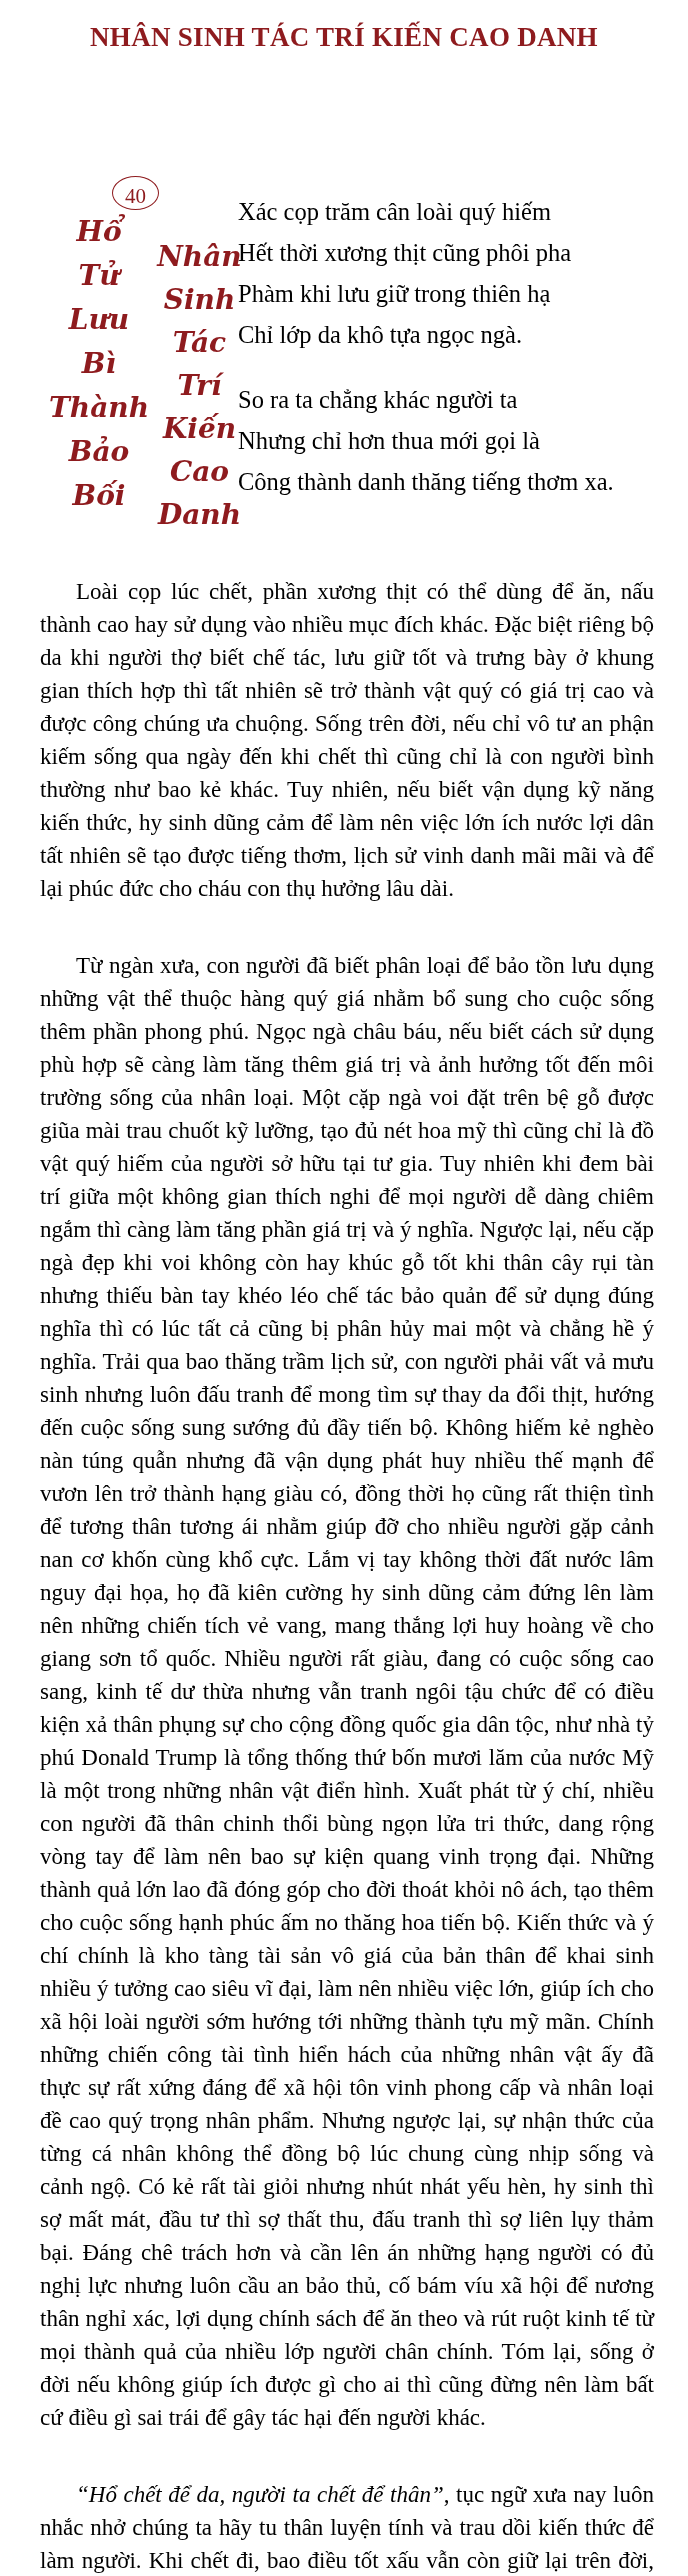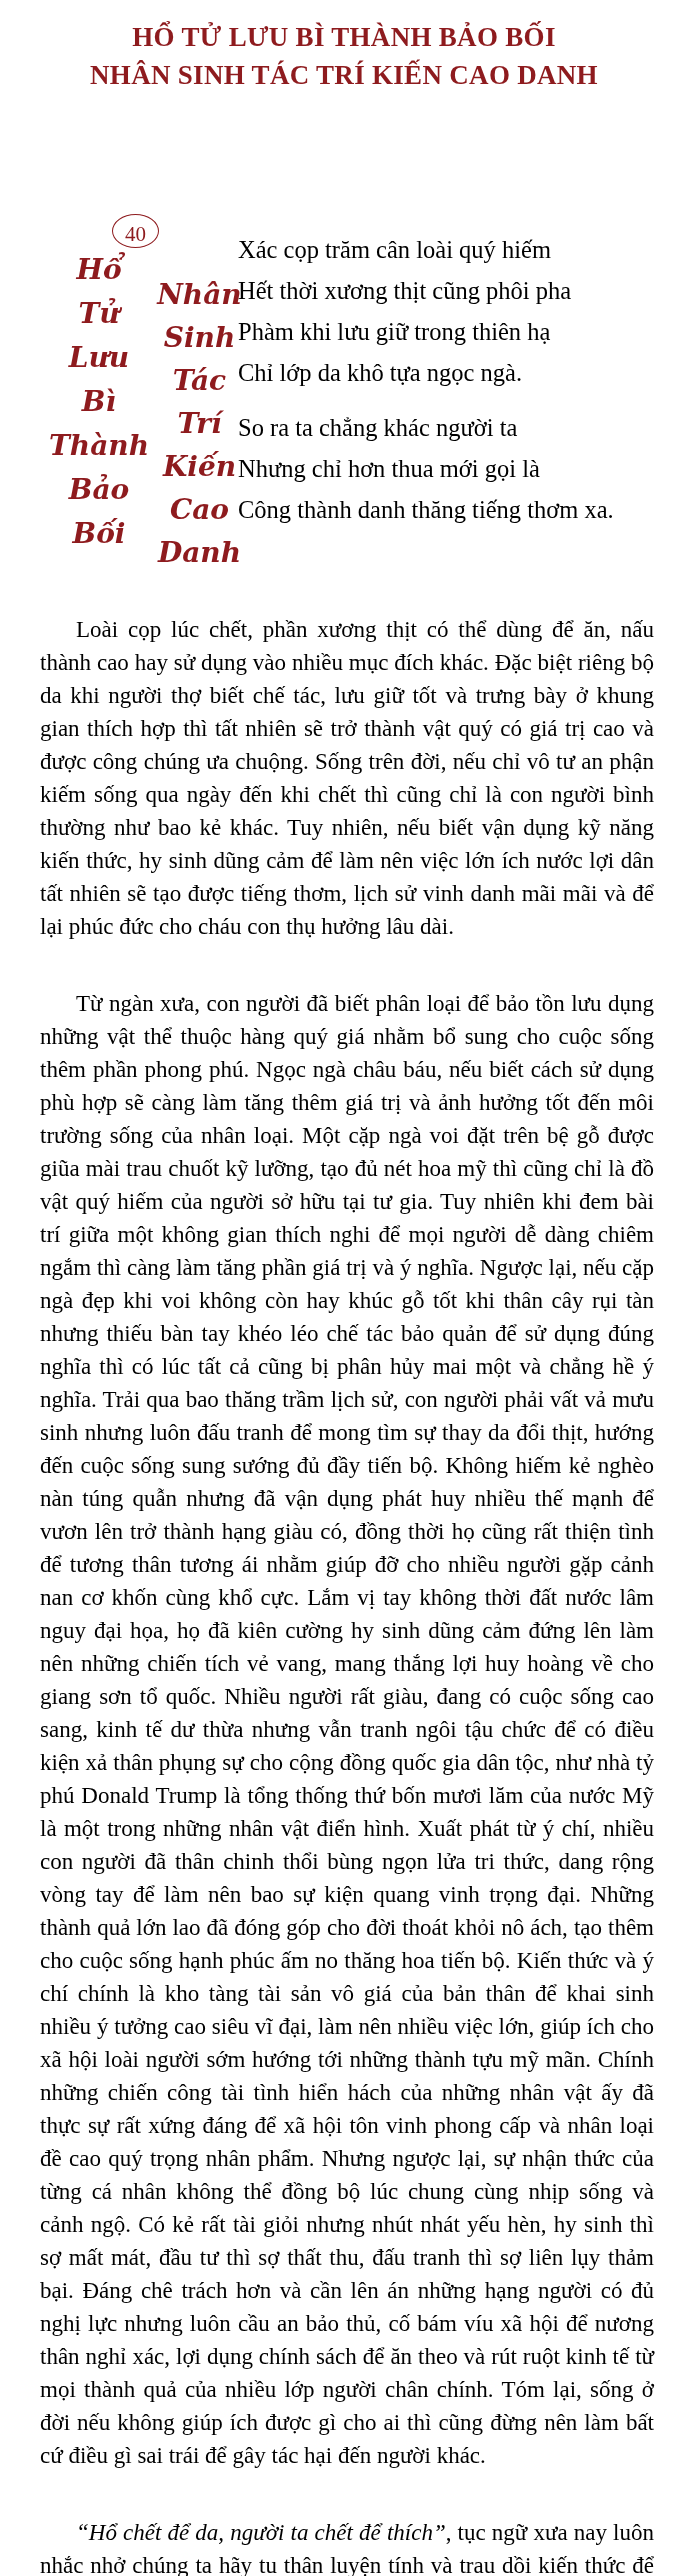--- a/index.html
+++ b/index.html
@@ -50,40 +50,39 @@
   .callig-col1{left:49px;top:154px;width:100px;text-align:center;}
   .callig-col1 .word{height:44px;line-height:44px;}
   .callig-col2{left:146px;top:179px;width:107px;font-style:italic;}
   .callig-col2 .word{height:43px;line-height:43px;}
   .poem{
     position:absolute;left:238px;top:135px;width:429px;
     font-size:24.5px;
     line-height:41px;
     color:var(--ink);
   }
-  .stanza2{margin-top:14px;}
+  .stanza2{margin-top:24px;}
   
   .body-text{
     padding:0 34px 0 40px;
     font-size:23px;
     line-height:33px;
     text-align:justify;
     color:var(--ink);
   }
   .body-text p{text-indent:36px;margin-bottom:22px;margin-top:44px;}
   .body-text p.last{margin-bottom:0;}
   .q{font-style:italic;}
 </style>
 </head>
 <body>
 
 <div class="page">
 
   <div class="doc-title">
-    <div>HỔ TỬ LƯU BÌ THÀNH BẢO BỐI</div>
     <div>NHÂN SINH TÁC TRÍ KIẾN CAO DANH</div>
   </div>
 
   <div class="header">
 
     <div class="badge">
       <span>40</span>
     </div>
 
     <div class="callig callig-col1">
@@ -118,17 +117,17 @@
         <div>Nhưng chỉ hơn thua mới gọi là</div>
         <div>Công thành danh thăng tiếng thơm xa.</div>
       </div>
     </div>
 
   </div>
 
   <div class="body-text">
     <p>Loài cọp lúc chết, phần xương thịt có thể dùng để ăn, nấu thành cao hay sử dụng vào nhiều mục đích khác. Đặc biệt riêng bộ da khi người thợ biết chế tác, lưu giữ tốt và trưng bày ở khung gian thích hợp thì tất nhiên sẽ trở thành vật quý có giá trị cao và được công chúng ưa chuộng. Sống trên đời, nếu chỉ vô tư an phận kiếm sống qua ngày đến khi chết thì cũng chỉ là con người bình thường như bao kẻ khác. Tuy nhiên, nếu biết vận dụng kỹ năng kiến thức, hy sinh dũng cảm để làm nên việc lớn ích nước lợi dân tất nhiên sẽ tạo được tiếng thơm, lịch sử vinh danh mãi mãi và để lại phúc đức cho cháu con thụ hưởng lâu dài.</p>
     <p>Từ ngàn xưa, con người đã biết phân loại để bảo tồn lưu dụng những vật thể thuộc hàng quý giá nhằm bổ sung cho cuộc sống thêm phần phong phú. Ngọc ngà châu báu, nếu biết cách sử dụng phù hợp sẽ càng làm tăng thêm giá trị và ảnh hưởng tốt đến môi trường sống của nhân loại. Một cặp ngà voi đặt trên bệ gỗ được giũa mài trau chuốt kỹ lưỡng, tạo đủ nét hoa mỹ thì cũng chỉ là đồ vật quý hiếm của người sở hữu tại tư gia. Tuy nhiên khi đem bài trí giữa một không gian thích nghi để mọi người dễ dàng chiêm ngắm thì càng làm tăng phần giá trị và ý nghĩa. Ngược lại, nếu cặp ngà đẹp khi voi không còn hay khúc gỗ tốt khi thân cây rụi tàn nhưng thiếu bàn tay khéo léo chế tác bảo quản để sử dụng đúng nghĩa thì có lúc tất cả cũng bị phân hủy mai một và chẳng hề ý nghĩa. Trải qua bao thăng trầm lịch sử, con người phải vất vả mưu sinh nhưng luôn đấu tranh để mong tìm sự thay da đổi thịt, hướng đến cuộc sống sung sướng đủ đầy tiến bộ. Không hiếm kẻ nghèo nàn túng quẫn nhưng đã vận dụng phát huy nhiều thế mạnh để vươn lên trở thành hạng giàu có, đồng thời họ cũng rất thiện tình để tương thân tương ái nhằm giúp đỡ cho nhiều người gặp cảnh nan cơ khốn cùng khổ cực. Lắm vị tay không thời đất nước lâm nguy đại họa, họ đã kiên cường hy sinh dũng cảm đứng lên làm nên những chiến tích vẻ vang, mang thắng lợi huy hoàng về cho giang sơn tổ quốc. Nhiều người rất giàu, đang có cuộc sống cao sang, kinh tế dư thừa nhưng vẫn tranh ngôi tậu chức để có điều kiện xả thân phụng sự cho cộng đồng quốc gia dân tộc, như nhà tỷ phú Donald Trump là tổng thống thứ bốn mươi lăm của nước Mỹ là một trong những nhân vật điển hình. Xuất phát từ ý chí, nhiều con người đã thân chinh thổi bùng ngọn lửa tri thức, dang rộng vòng tay để làm nên bao sự kiện quang vinh trọng đại. Những thành quả lớn lao đã đóng góp cho đời thoát khỏi nô ách, tạo thêm cho cuộc sống hạnh phúc ấm no thăng hoa tiến bộ. Kiến thức và ý chí chính là kho tàng tài sản vô giá của bản thân để khai sinh nhiều ý tưởng cao siêu vĩ đại, làm nên nhiều việc lớn, giúp ích cho xã hội loài người sớm hướng tới những thành tựu mỹ mãn. Chính những chiến công tài tình hiển hách của những nhân vật ấy đã thực sự rất xứng đáng để xã hội tôn vinh phong cấp và nhân loại đề cao quý trọng nhân phẩm. Nhưng ngược lại, sự nhận thức của từng cá nhân không thể đồng bộ lúc chung cùng nhịp sống và cảnh ngộ. Có kẻ rất tài giỏi nhưng nhút nhát yếu hèn, hy sinh thì sợ mất mát, đầu tư thì sợ thất thu, đấu tranh thì sợ liên lụy thảm bại. Đáng chê trách hơn và cần lên án những hạng người có đủ nghị lực nhưng luôn cầu an bảo thủ, cố bám víu xã hội để nương thân nghỉ xác, lợi dụng chính sách để ăn theo và rút ruột kinh tế từ mọi thành quả của nhiều lớp người chân chính. Tóm lại, sống ở đời nếu không giúp ích được gì cho ai thì cũng đừng nên làm bất cứ điều gì sai trái để gây tác hại đến người khác.</p>
-    <p class="last"><span class="q">“Hổ chết để da, người ta chết để thích”</span><span>, tục ngữ xưa nay luôn nhắc nhở chúng ta hãy tu thân luyện tính và trau dồi kiến thức để làm người. Khi chết đi, bao điều tốt xấu vẫn còn giữ lại trên đời, ảnh hưởng lớn đối với cháu con. </span><span class="q">“Đã mang tiếng ở trong trời đất, phải có danh gì với núi sông”</span></p>
+    <p class="last"><span class="q">“Hổ chết để da, người ta chết để thân”</span><span>, tục ngữ xưa nay luôn nhắc nhở chúng ta hãy tu thân luyện tính và trau dồi kiến thức để làm người. Khi chết đi, bao điều tốt xấu vẫn còn giữ lại trên đời, ảnh hưởng lớn đối với cháu con. </span><span class="q">“Đã mang tiếng ở trong trời đất, phải có danh gì với núi sông”</span></p>
   </div>
 
 </div>
 
 
 </body></html>

